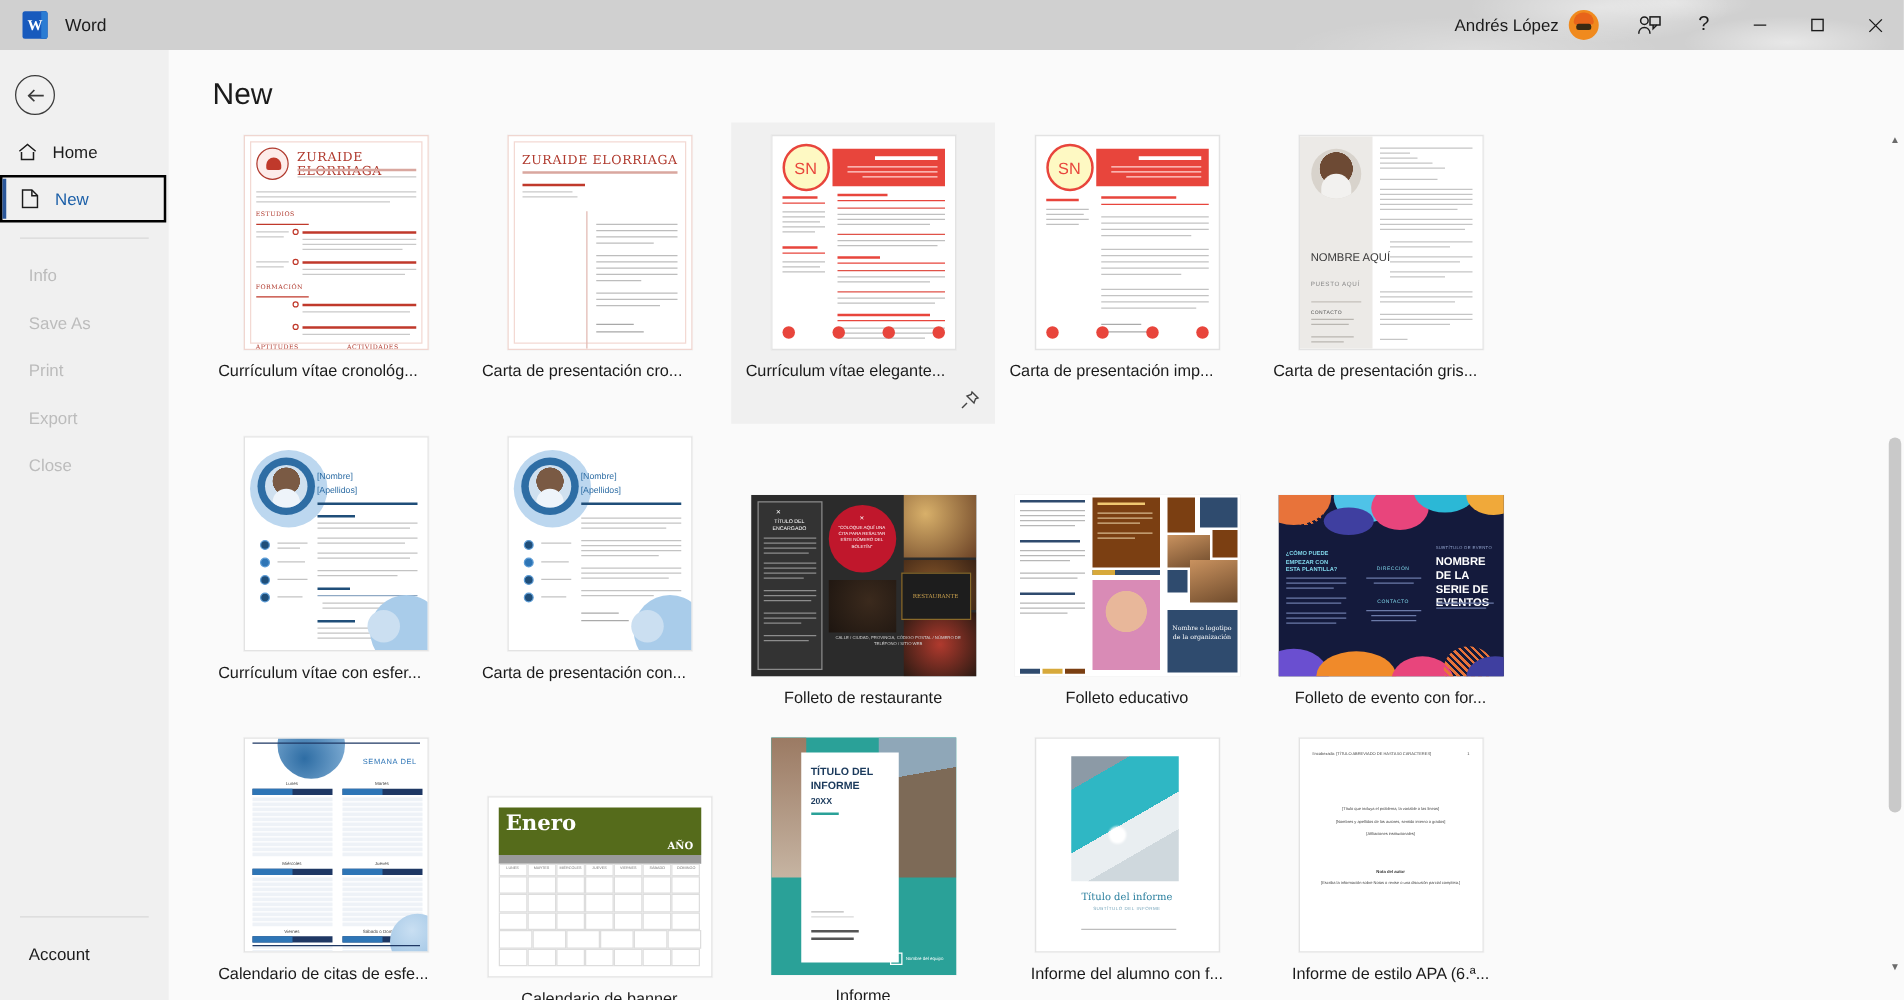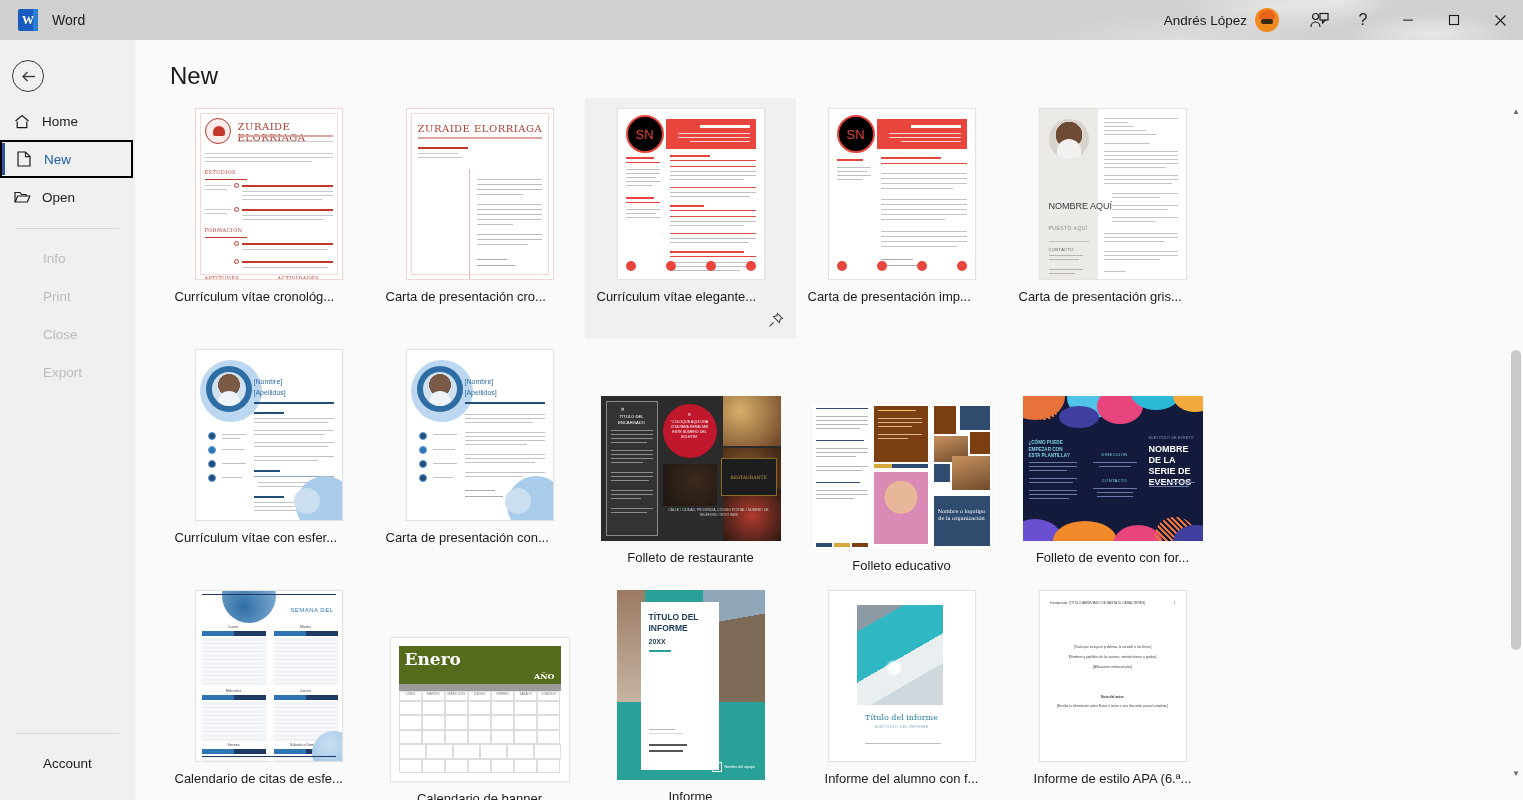--- a/index.html
+++ b/index.html
@@ -90,21 +90,21 @@
     border: 2px solid #000;
     background: #f0f0f0;
     margin-right: 2px;
   }
   .nav-item.selected .label { color: #1b5fa8; }
   .nav-item.selected::before {
     content:""; position:absolute; left: 0px; top: 1px; bottom: 1px; width: 3px; background:#2b579a;
   }
   .nav-icon { width: 20px; display:flex; align-items:center; justify-content:center; }
   .nav-sep { height: 1px; background: #d8d8d8; margin: 12px 16px 10px 16px; }
-  .nav-text-only { padding-left: 43px; }
+  .nav-text-only { padding-left: 23px; }
   .sidebar-bottom { position: absolute; left: 0; bottom: 18px; width: 135px; }
 
   
   .content {
     position: absolute; top: 40px; left: 135px;
     width: 1388px; height: 760px;
     background: #fafafa;
     overflow: hidden;
   }
   .page-title {
@@ -160,21 +160,21 @@
   .t1-circ { position:absolute; left:9px; top:9px; width:26px; height:26px; border-radius:50%;
              border:1.5px solid #b03a2e; background:#fdecea; }
   .t1-circ::after{content:"";position:absolute;left:7px;top:7px;width:12px;height:10px;background:#c0392b;border-radius:6px 6px 2px 2px;}
   .t1-name { position:absolute; left:42px; top:12px; font-family:"DejaVu Serif", serif; font-size:10px; letter-spacing:.5px; color:#b03a2e; }
   .redline { background:#c0392b; height:1.4px; }
   .sechead { font-size:5px; color:#b03a2e; letter-spacing:.4px; font-family:"DejaVu Serif",serif; }
 
   
   .t3-band { position:absolute; left:48px; top:10px; right:8px; height:30px; background:#e8453c; }
   .t3-circle { position:absolute; left:8px; top:6px; width:38px; height:38px; border-radius:50%;
-               border:2px solid #e8453c; background:#000000; display:flex;align-items:center;justify-content:center;
+               border:2px solid #e8453c; background:#fef9c3; display:flex;align-items:center;justify-content:center;
                color:#e8453c; font-size:13px; font-family:"Liberation Sans",sans-serif; }
   .t3-dot { width:10px;height:10px;border-radius:50%;background:#e8453c; }
 
   
   .t5-side { position:absolute; left:0; top:0; width:58px; bottom:0; background:#eceae7; }
   .t5-photo { position:absolute; left:9px; top:10px; width:40px; height:40px; border-radius:50%;
               background: radial-gradient(circle at 50% 40%, #6d4a34 0 42%, #d8d3cc 43% 100%); overflow:hidden;}
   .t5-photo::after{content:"";position:absolute;left:8px;top:20px;width:24px;height:22px;background:#f2f1ef;border-radius:12px 12px 0 0;}
 
   
@@ -314,44 +314,38 @@
   <div class="nav-item selected">
     <span class="nav-icon">
       <svg width="14" height="16" viewBox="0 0 14 16" fill="none" stroke="#1b1b1b" stroke-width="1.2">
         <path d="M1 1h7.5L13 5.4V15H1z"></path>
           <path d="M8.5 1v4.6H13"></path>
       </svg>
     </span>
     <span class="label">New</span>
   </div>
 
-  <div class="nav-item">
-    <span class="nav-icon">
-      <svg width="17" height="14" viewBox="0 0 17 14" fill="none" stroke="#1b1b1b" stroke-width="1.2">
-        <path d="M1 12V2.5h5l1.6 2H12V6"></path>
-          <path d="M1.2 12l2.4-6h12.2l-2.4 6z"></path>
-      </svg>
-    </span>
-    <span class="label">Open</span>
-  </div>
 
   <div class="nav-sep"></div>
 
 
   <div class="nav-item disabled nav-text-only">
     <span class="label">Info</span>
   </div>
   <div class="nav-item disabled nav-text-only">
+    <span class="label">Save As</span>
+  </div>
+  <div class="nav-item disabled nav-text-only">
     <span class="label">Print</span>
+  </div>
+  <div class="nav-item disabled nav-text-only">
+    <span class="label">Export</span>
   </div>
   <div class="nav-item disabled nav-text-only">
     <span class="label">Close</span>
-  </div>
-  <div class="nav-item disabled nav-text-only">
-    <span class="label">Export</span>
   </div>
 
   <div class="sidebar-bottom">
     <div class="nav-sep"></div>
     <div class="nav-item nav-text-only">
       <span class="label">Account</span>
     </div>
   </div>
 </div>
 
@@ -702,21 +696,21 @@
           <div class="food a m" style="left:122px;top:0;width:58px;height:50px"></div>
           <div class="food c m" style="left:122px;top:52px;width:58px;height:40px"></div>
           <div class="food d m" style="left:122px;top:94px;width:58px;height:51px"></div>
           <div class="food b m" style="left:62px;top:68px;width:54px;height:42px"></div>
           <div class="m" style="left:62px;top:112px;right:6px;text-align:center;color:#cfcfcf;font-size:3.4px;line-height:5px">CALLE / CIUDAD, PROVINCIA, CÓDIGO POSTAL / NÚMERO DE TELÉFONO / SITIO WEB</div>
           <div class="m" style="left:120px;top:62px;width:56px;height:38px;background:#1d1d1d;border:1px solid #8a6a2a;display:flex;align-items:center;justify-content:center;color:#caa14e;font-size:4.5px;font-family:'DejaVu Serif',serif">RESTAURANTE</div>
         </div>
         <div class="card-label">Folleto de restaurante</div>
       </div>
 
-      <div class="card center-label" style="justify-content:center;padding-top:57px">
+      <div class="card center-label" style="justify-content:flex-start;padding-top:57px">
         <div class="thumb wide noborder" style="background:#fff">
           <div class="m" style="left:4px;top:4px;width:52px;height:1.6px;background:#2f4b6e"></div>
           <div class="m" style="left:4px;top:12px;width:52px;height:1px;background:#b7b7b7"></div>
           <div class="m" style="left:4px;top:16px;width:52px;height:1px;background:#b7b7b7"></div>
           <div class="m" style="left:4px;top:20px;width:52px;height:1px;background:#b7b7b7"></div>
           <div class="m" style="left:4px;top:24px;width:44px;height:1px;background:#b7b7b7"></div>
           <div class="m" style="left:4px;top:36px;width:48px;height:1.6px;background:#2f4b6e"></div>
           <div class="m" style="left:4px;top:44px;width:52px;height:1px;background:#b7b7b7"></div>
           <div class="m" style="left:4px;top:48px;width:52px;height:1px;background:#b7b7b7"></div>
           <div class="m" style="left:4px;top:52px;width:40px;height:1px;background:#b7b7b7"></div>

